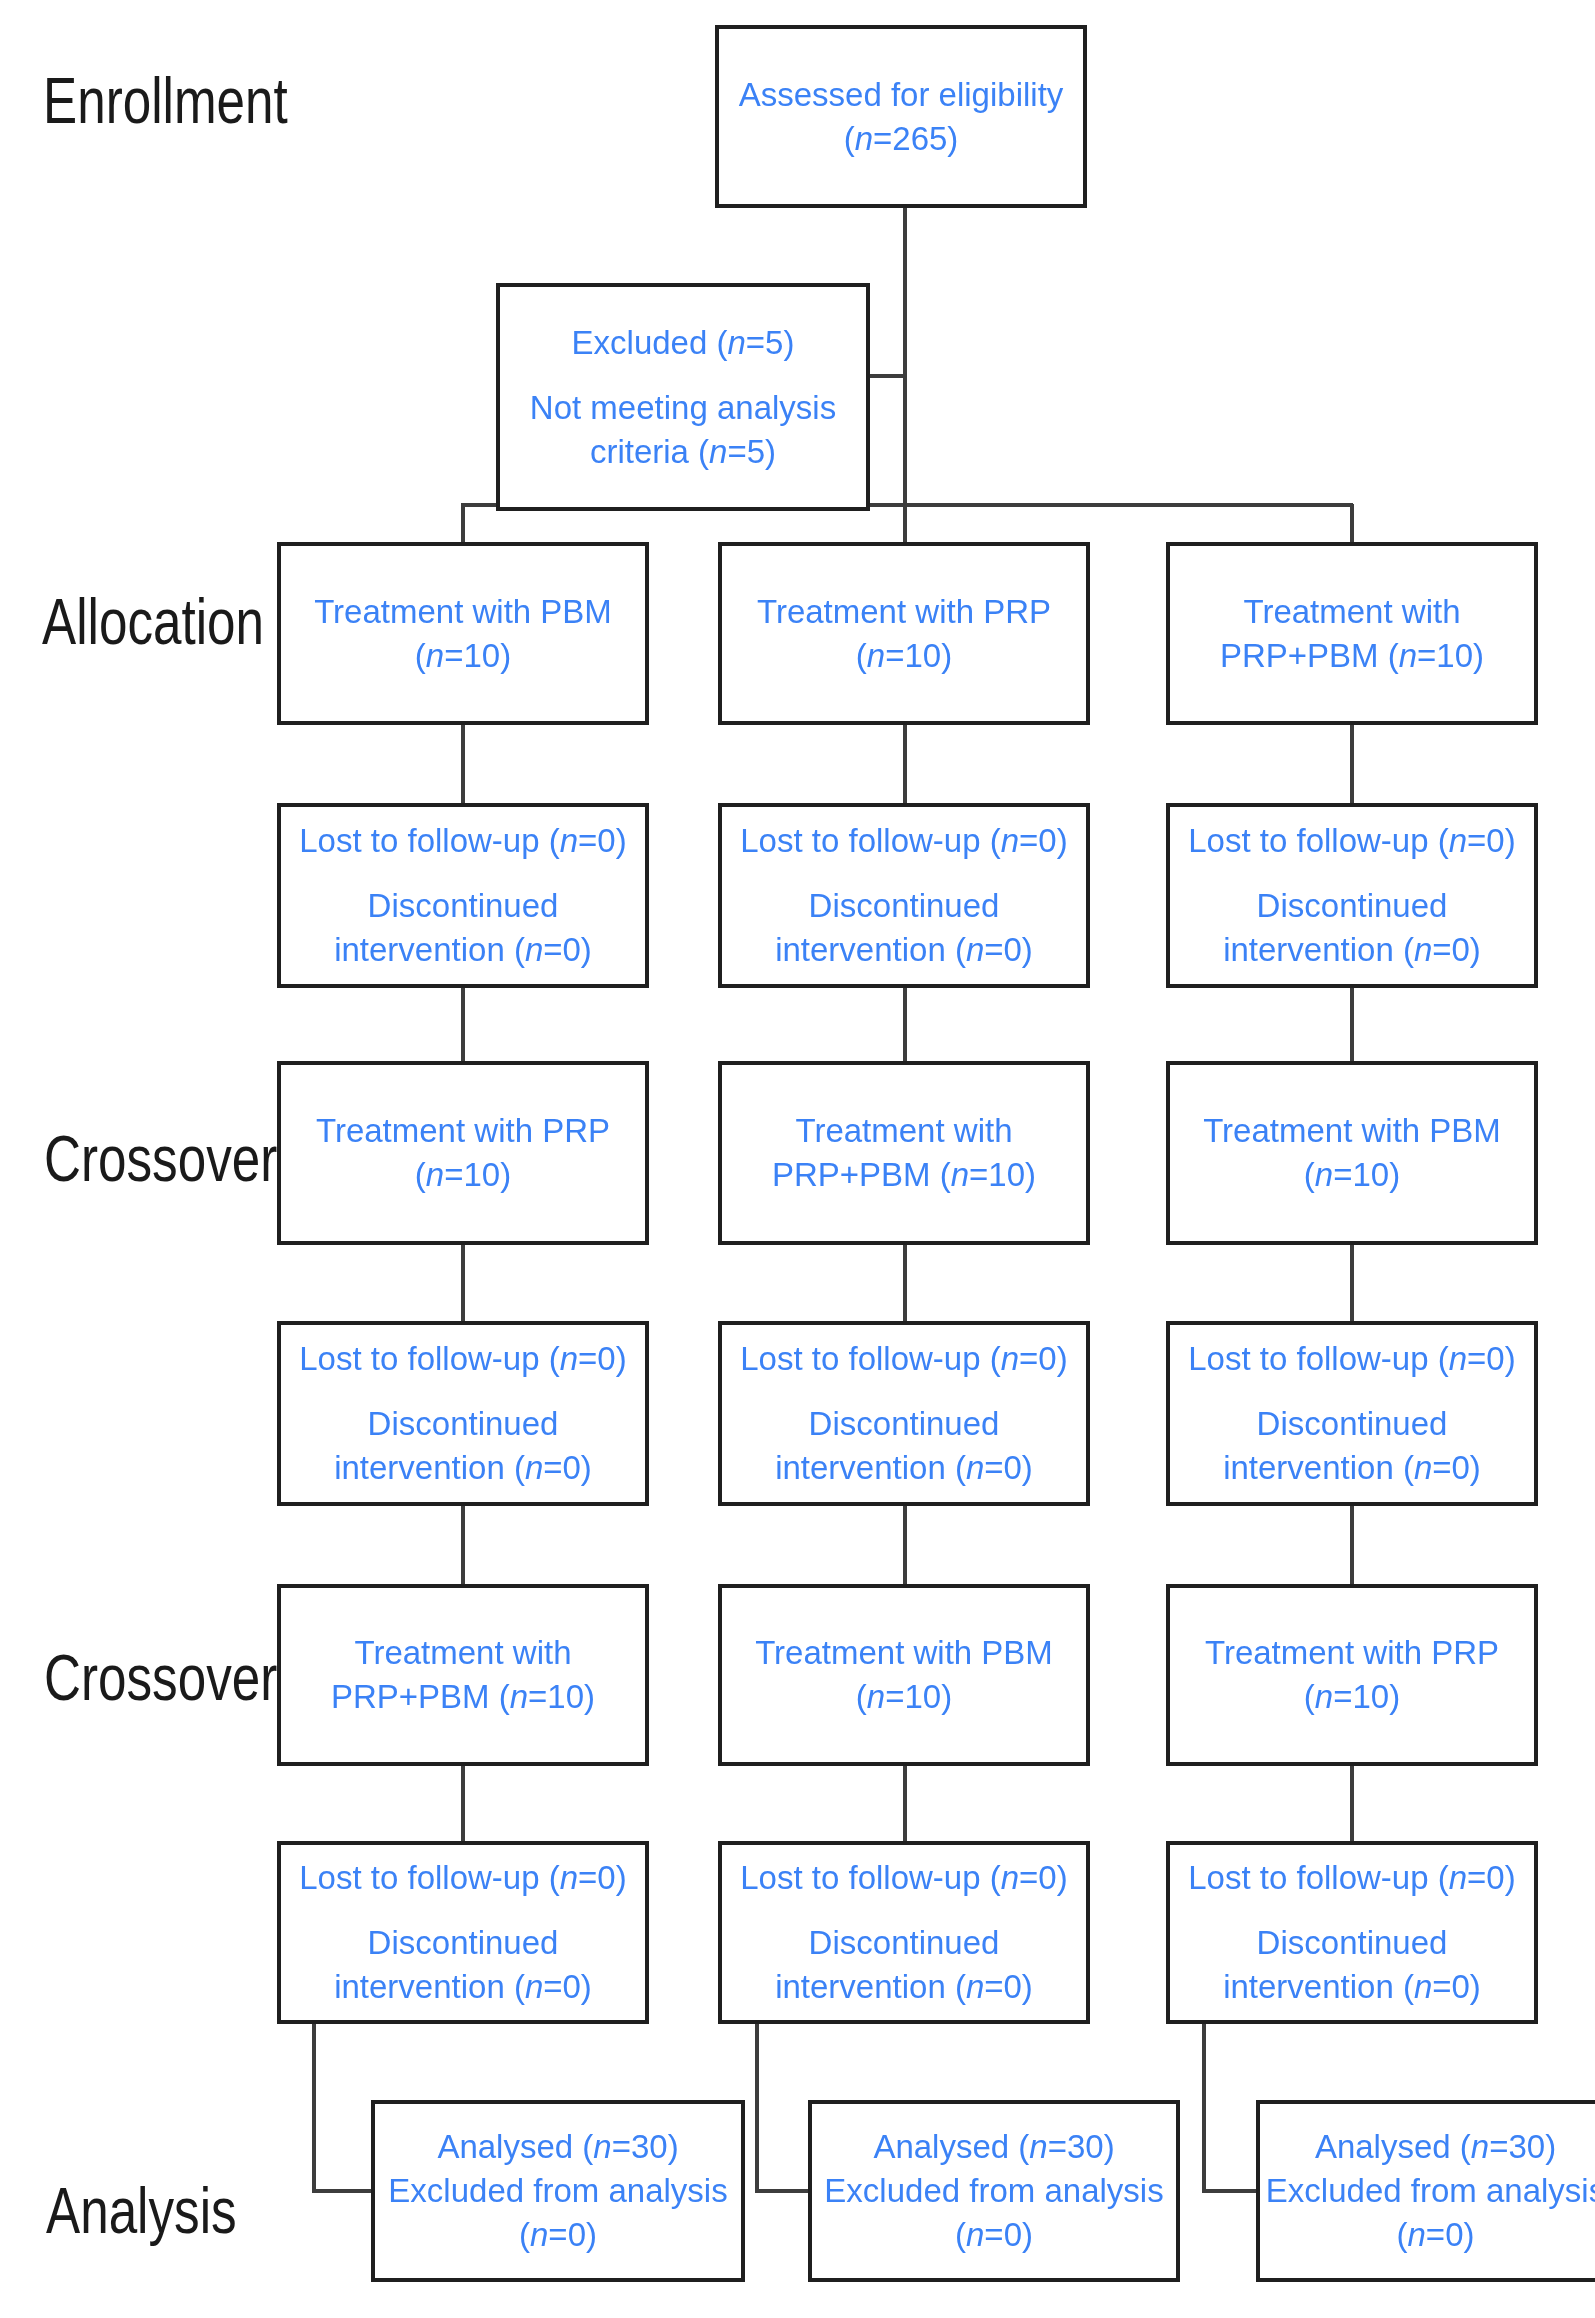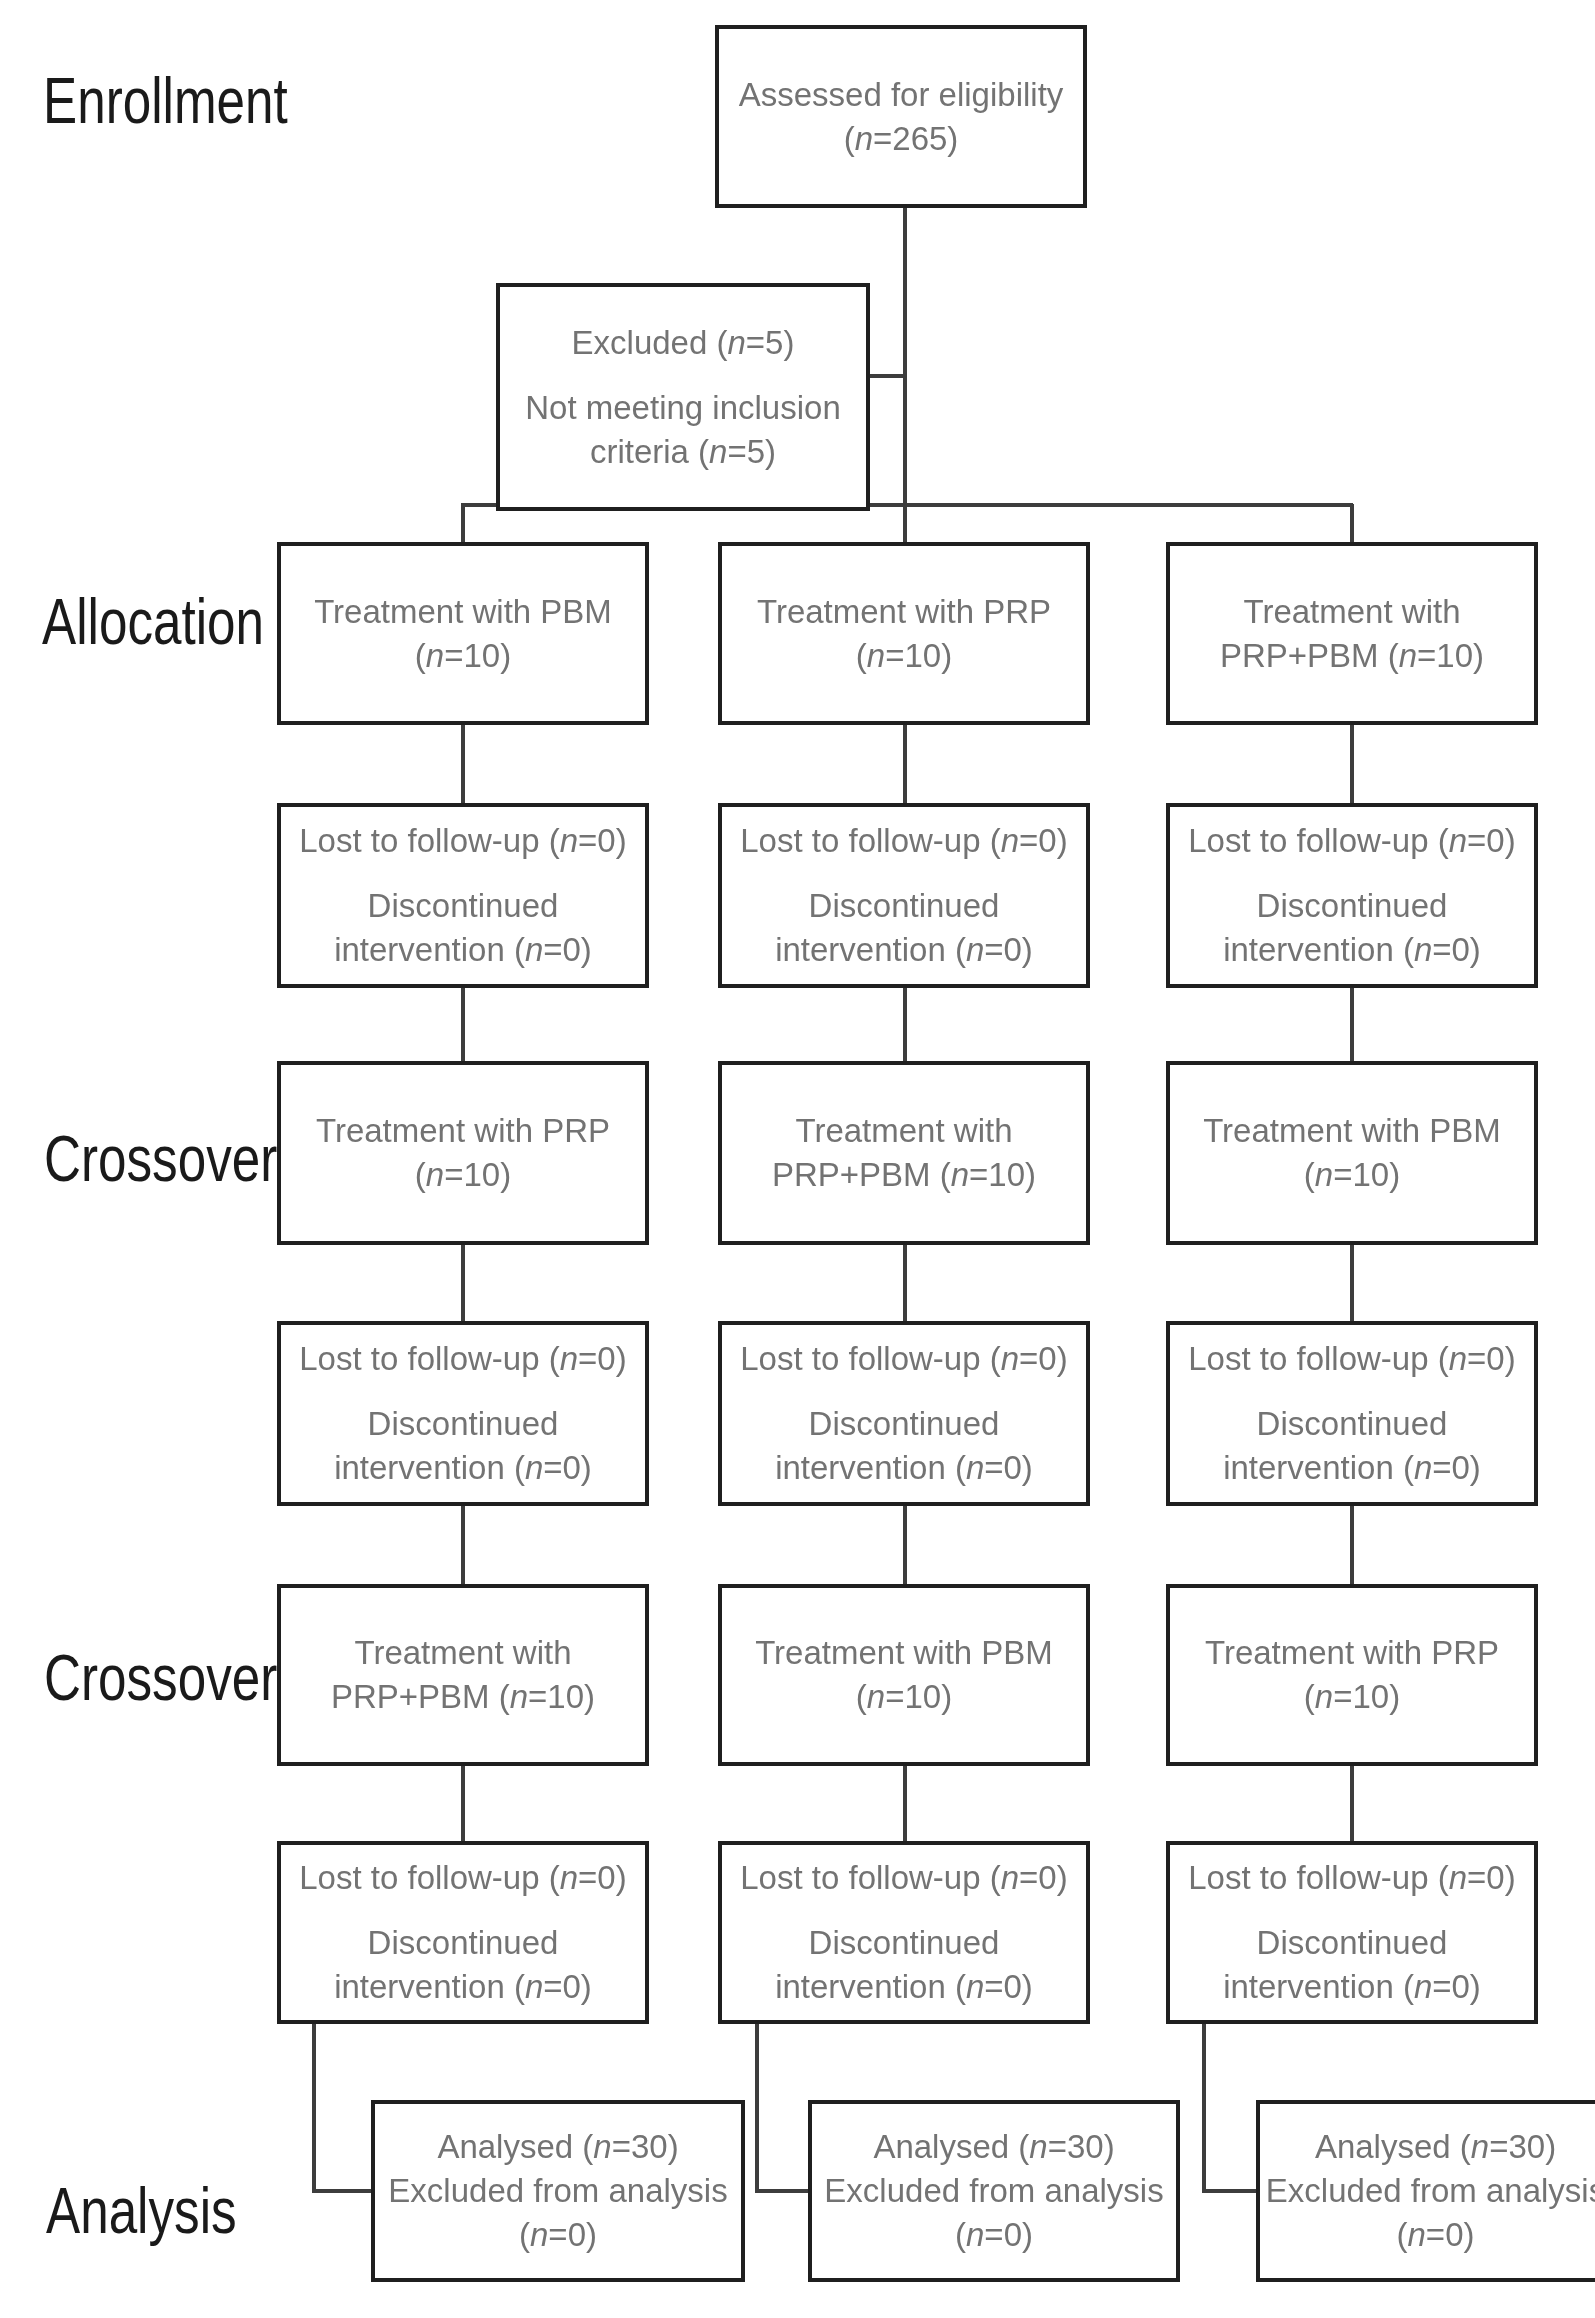--- a/index.html
+++ b/index.html
@@ -20,21 +20,21 @@
     display: flex;
     flex-direction: column;
     align-items: center;
     justify-content: center;
     text-align: center;
   }
   .line {
     font-size: 33px;
     line-height: 44px;
     white-space: nowrap;
-    color: #737373;
+    color: #3b82f6;
   }
   .line:empty { display: none; }
   .line.gap { margin-top: 21px; }
   .line i { font-style: italic; }
 
   .stage-label {
     position: absolute;
     font-size: 64px;
     line-height: 64px;
     color: #1a1a1a;
@@ -90,21 +90,21 @@
   <div class="connector" style="left:720px; top:2189px; width:54px; height:3.5px;"></div>
   <div class="connector" style="left:1167px; top:2189px; width:55px; height:3.5px;"></div>
 
   <div class="box" style="left:680px; top:25px; width:372px; height:183px;">
     <div class="line">Assessed for eligibility</div>
     <div class="line">(<i>n</i>=265)</div>
   </div>
 
   <div class="box" style="left:461px; top:283px; width:374px; height:228px;">
     <div class="line">Excluded (<i>n</i>=5)</div>
-    <div class="line gap">Not meeting inclusion</div>
+    <div class="line gap">Not meeting analysis</div>
     <div class="line">criteria (<i>n</i>=5)</div>
   </div>
 
   <div class="box" style="left:242px; top:542px; width:372px; height:183px;">
     <div class="line">Treatment with PBM</div>
     <div class="line">(<i>n</i>=10)</div>
   </div>
   <div class="box" style="left:683px; top:542px; width:372px; height:183px;">
     <div class="line">Treatment with PRP</div>
     <div class="line">(<i>n</i>=10)</div>

